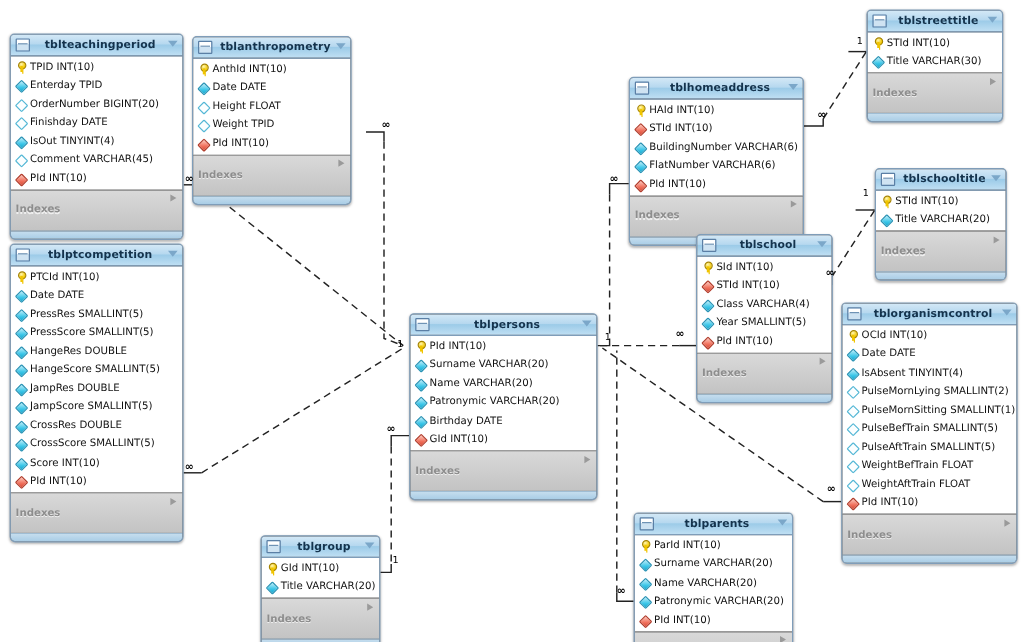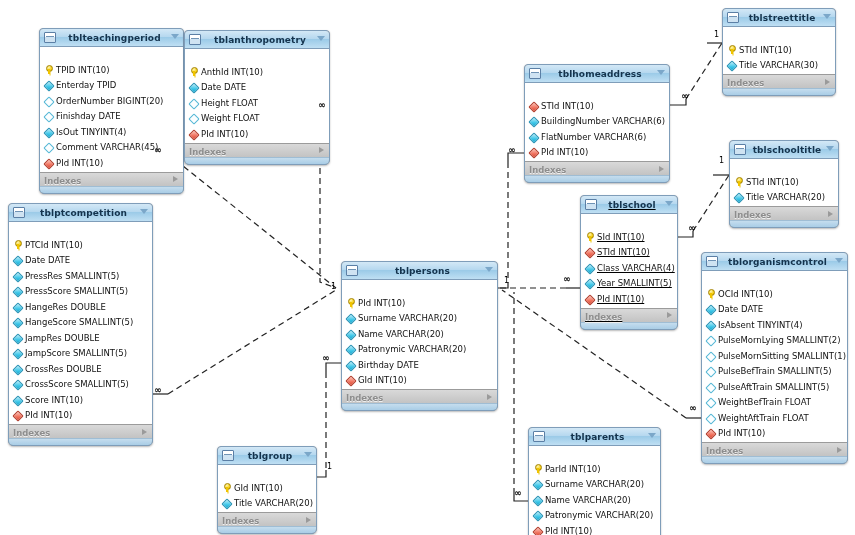--- a/index.html
+++ b/index.html
@@ -51,21 +51,21 @@
     text-align:center;
     padding-right:10px;
   }
   .hdr-caret{
     position:absolute;right:4px;top:5px;
     width:0;height:0;
     border-left:4px solid transparent;
     border-right:4px solid transparent;
     border-top:5px solid #7ba7c9;
   }
-  .fields{padding:15px 0 1px 0;background:#fff;}
+  .fields{padding:1px 0 1px 0;background:#fff;}
   .field{
     height:15.5px;
     display:flex;align-items:center;
     padding-left:4px;
     font-size:8.5px;color:#111;
     white-space:nowrap;
   }
   .fi{width:9px;height:9px;margin-right:3px;flex:0 0 auto;position:relative;}
   
   .fi.pk::before{
@@ -98,22 +98,22 @@
   
   .fi.fk::before{
     content:"";position:absolute;left:1px;top:1.5px;width:6px;height:6px;
     background:linear-gradient(135deg,#ffc9bd,#f0705c 60%,#d94b36);
     border:0.6px solid #b23d2c;
     transform:rotate(45deg);
     border-radius:1px;
   }
   .idx-bar{
     height:13px;
-    display:flex;align-items:flex-end;
-    padding:0 4px;
+    display:flex;align-items:center;
+    padding:10px 4px;
     background:linear-gradient(to bottom,#d9d9d9,#c3c3c3);
     border-top:1px solid #9b9b9b;
     position:relative;
   }
   .idx-label{font-size:8.5px;font-weight:bold;color:#8d8d8d;text-shadow:0 1px 0 #efefef;}
   .idx-caret{
     position:absolute;right:5px;top:3.5px;
     width:0;height:0;
     border-top:3.5px solid transparent;
     border-bottom:3.5px solid transparent;
@@ -172,21 +172,21 @@
 
       <path d="M701,418 L686,418"></path>
       <path d="M686,418 L502,290" stroke-dasharray="6,4"></path>
 
       <path d="M528,501 L514,501 L514,494"></path>
       <path d="M514,494 L514,292" stroke-dasharray="6,4"></path>
     </g>
   </svg>
 
   <div id="tables-layer">
-      <div class="table-box" style="left: 8px; top: 28px; width: 145px; margin-left: 31px;">
+      <div class="table-box" style="left: 8px; top: 28px; width: 145px;">
         <div class="tbl-header">
           <span class="tbl-ico"></span>
           <span class="tbl-title">tblteachingperiod</span>
           <span class="hdr-caret"></span>
         </div>
         <div class="fields">
           <div class="field">
             <span class="fi pk"></span>
             <span>TPID INT(10)</span>
           </div>
@@ -214,42 +214,42 @@
             <span class="fi fk"></span>
             <span>PId INT(10)</span>
           </div>
         </div>
         <div class="idx-bar">
           <span class="idx-label">Indexes</span>
           <span class="idx-caret"></span>
         </div>
         <div class="foot-bar"></div>
       </div>
-      <div class="table-box" style="left: 184px; top: 30px; width: 146px;">
+      <div class="table-box" style="left: 160px; top: 30px; width: 133px;">
         <div class="tbl-header">
           <span class="tbl-ico"></span>
           <span class="tbl-title">tblanthropometry</span>
           <span class="hdr-caret"></span>
         </div>
         <div class="fields">
           <div class="field">
             <span class="fi pk"></span>
             <span>AnthId INT(10)</span>
           </div>
           <div class="field">
             <span class="fi nn"></span>
             <span>Date DATE</span>
           </div>
           <div class="field">
             <span class="fi nl"></span>
             <span>Height FLOAT</span>
           </div>
           <div class="field">
             <span class="fi nl"></span>
-            <span>Weight FLOAT</span>
+            <span>Weight TPID</span>
           </div>
           <div class="field">
             <span class="fi fk"></span>
             <span>PId INT(10)</span>
           </div>
         </div>
         <div class="idx-bar">
           <span class="idx-label">Indexes</span>
           <span class="idx-caret"></span>
         </div>
@@ -378,20 +378,24 @@
         <div class="foot-bar"></div>
       </div>
       <div class="table-box" style="left: 524px; top: 64px; width: 146px;">
         <div class="tbl-header">
           <span class="tbl-ico"></span>
           <span class="tbl-title">tblhomeaddress</span>
           <span class="hdr-caret"></span>
         </div>
         <div class="fields">
           <div class="field">
+            <span class="fi pk"></span>
+            <span>HAId INT(10)</span>
+          </div>
+          <div class="field">
             <span class="fi fk"></span>
             <span>STId INT(10)</span>
           </div>
           <div class="field">
             <span class="fi nn"></span>
             <span>BuildingNumber VARCHAR(6)</span>
           </div>
           <div class="field">
             <span class="fi nn"></span>
             <span>FlatNumber VARCHAR(6)</span>
@@ -444,21 +448,21 @@
             <span class="fi nn"></span>
             <span>Title VARCHAR(20)</span>
           </div>
         </div>
         <div class="idx-bar">
           <span class="idx-label">Indexes</span>
           <span class="idx-caret"></span>
         </div>
         <div class="foot-bar"></div>
       </div>
-      <div class="table-box" style="left: 580px; top: 195px; width: 98px; text-decoration: underline;">
+      <div class="table-box" style="left: 580px; top: 195px; width: 114px;">
         <div class="tbl-header">
           <span class="tbl-ico"></span>
           <span class="tbl-title">tblschool</span>
           <span class="hdr-caret"></span>
         </div>
         <div class="fields">
           <div class="field">
             <span class="fi pk"></span>
             <span>SId INT(10)</span>
           </div>

